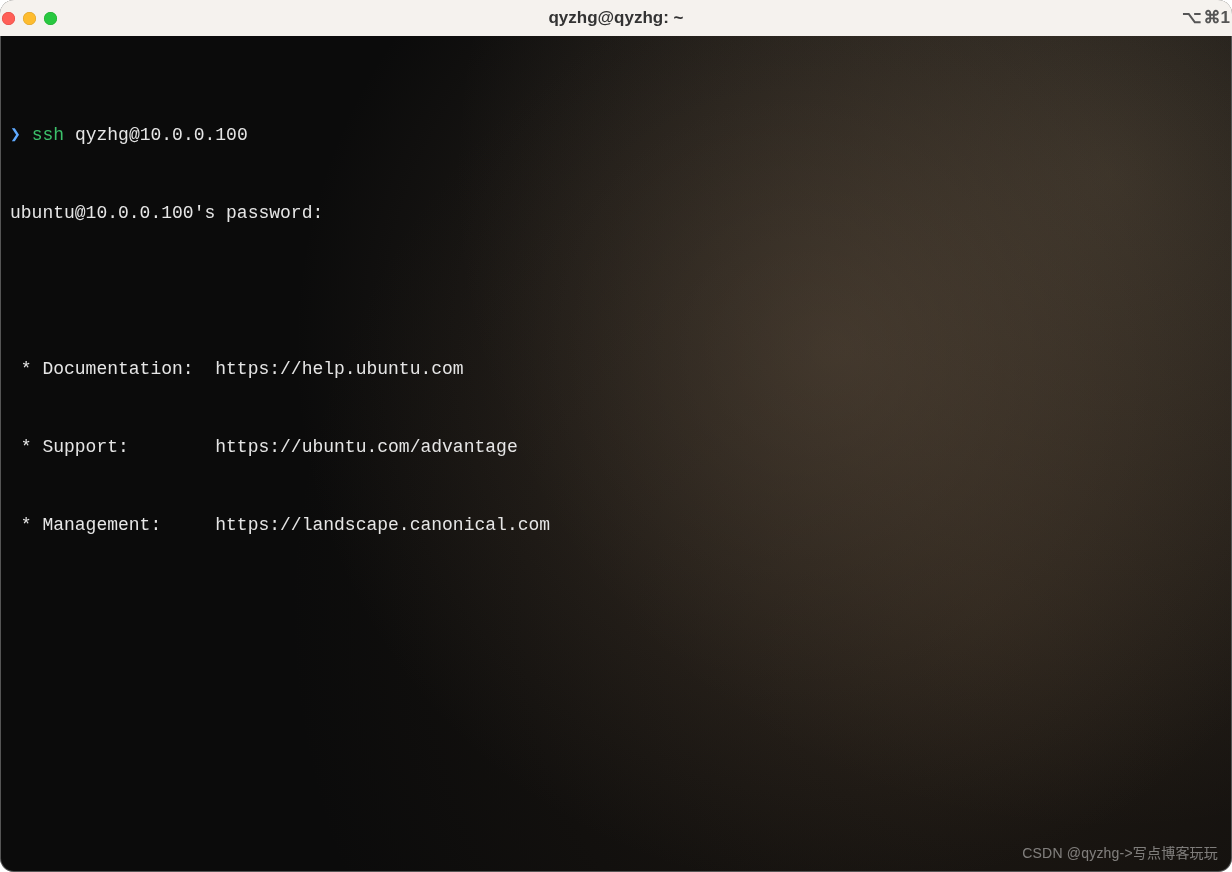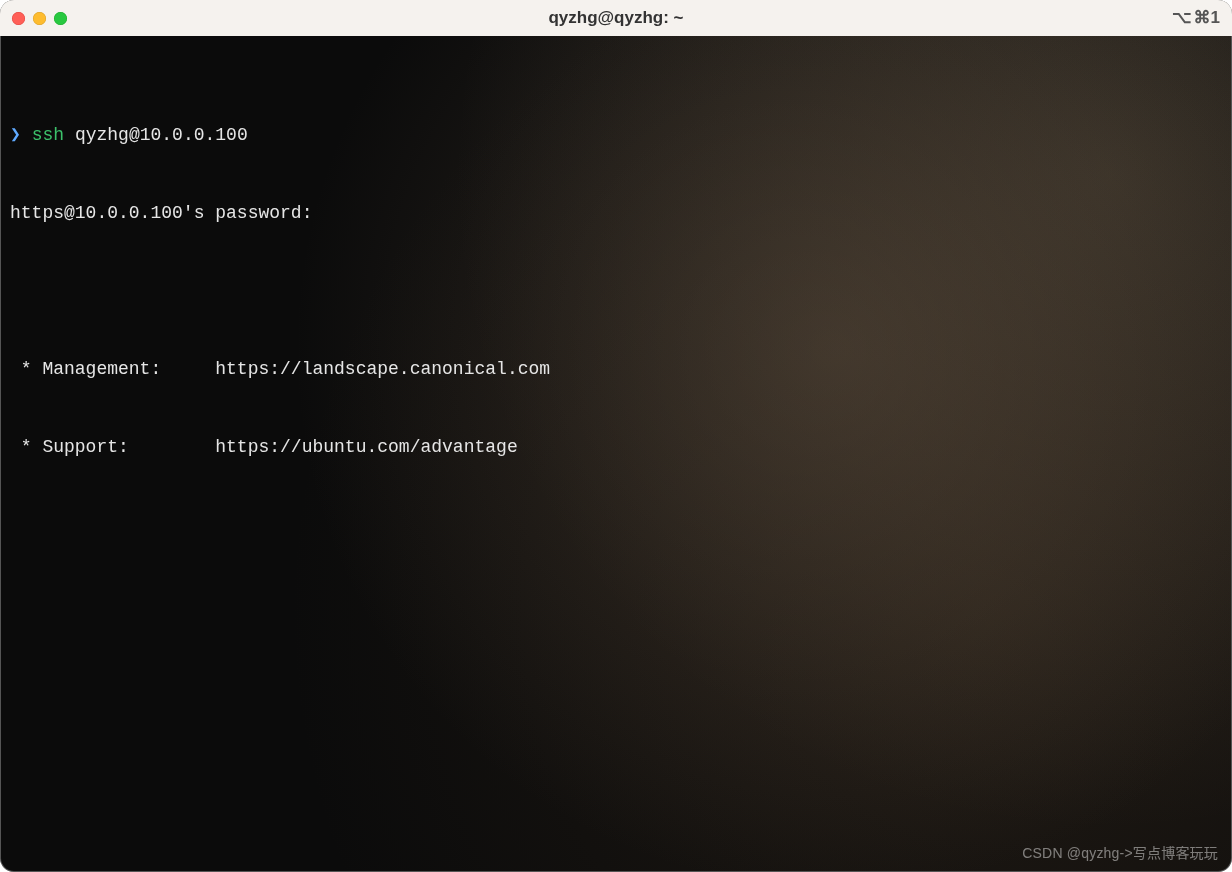--- a/index.html
+++ b/index.html
@@ -19,21 +19,21 @@
     background-image:
       radial-gradient(circle at 68% 40%, rgba(120,100,80,0.35), transparent 55%),
       radial-gradient(circle at 80% 70%, rgba(80,60,40,0.30), transparent 60%),
       radial-gradient(circle at 90% 20%, rgba(160,140,110,0.25), transparent 50%);
   }
   .titlebar{
     height:36px;
     background:#F5F2EE;
     display:flex;
     align-items:center;
-    padding:0 12px;
+    padding:0 2px;
     position:relative;
     color:#333;
     font-weight:600;
     font-family:-apple-system,BlinkMacSystemFont,"Helvetica Neue",Arial,sans-serif;
     font-size:17px;
   }
   .traffic{display:flex;gap:8px;align-items:center;}
   .dot{width:13px;height:13px;border-radius:50%;}
   .dot.red{background:#ff5f57;box-shadow:inset 0 0 0 .5px #e0443e;}
   .dot.yellow{background:#febc2e;box-shadow:inset 0 0 0 .5px #d79e26;}
@@ -74,24 +74,25 @@
     <div class="title">qyzhg@qyzhg: ~</div>
     <div class="tabinfo">
       <span>⌥</span>
       <span>⌘1</span>
     </div>
   </div>
 
   <div class="terminal">
 
     <span class="line"><span class="cmd-sym">❯</span> <span class="cmd-name">ssh</span> <span>qyzhg@10.0.0.100</span></span>
-    <span class="line">https@10.0.0.100's password:</span>
+    <span class="line">ubuntu@10.0.0.100's password:</span>
     <span class="line"> </span>
+    <span class="line"> * Documentation:  https://help.ubuntu.com</span>
+    <span class="line"> * Support:        https://ubuntu.com/advantage</span>
     <span class="line"> * Management:     https://landscape.canonical.com</span>
-    <span class="line"> * Support:        https://ubuntu.com/advantage</span>
     <span class="line"> </span>
     <span class="line"> </span>
     
     
     
     
     
     
     
     

